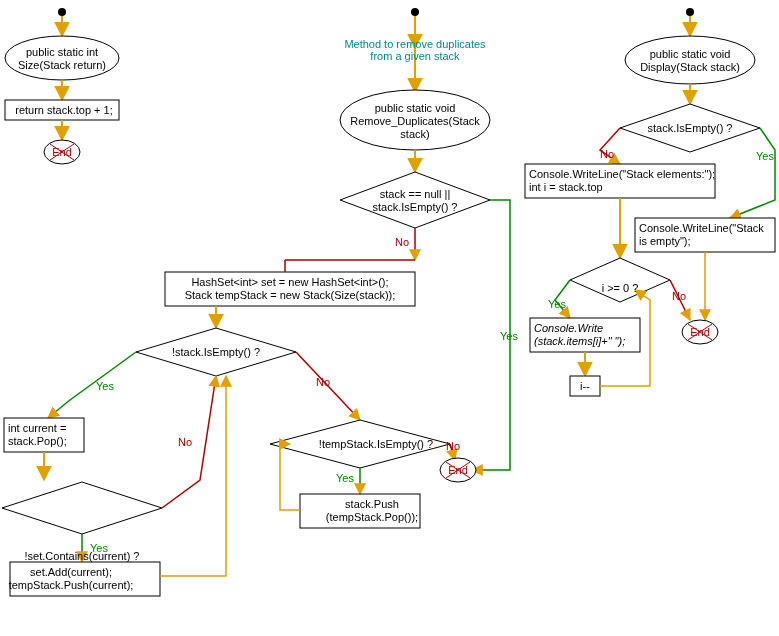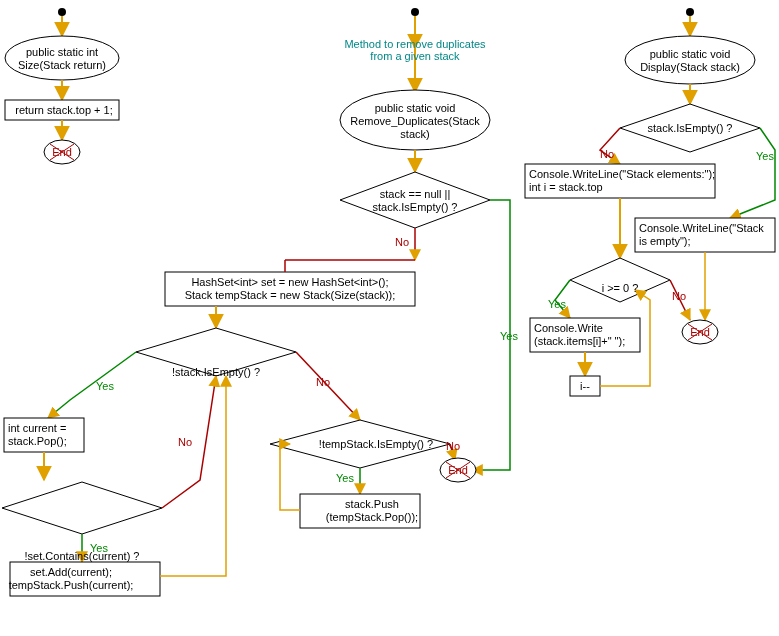--- a/index.html
+++ b/index.html
@@ -161,21 +161,21 @@
 
 <div class="annotation" style="left:320px; top:38px; width:190px; white-space:pre; text-align:center;">Method to remove duplicates
 from a given stack</div>
 <div class="node-text" style="left:350px; top:102px; width:130px; white-space:pre;">public static void
 Remove_Duplicates(Stack
 stack)</div>
 <div class="node-text" style="left:358px; top:188px; width:114px; white-space:pre;">stack == null ||
 stack.IsEmpty() ?</div>
 <div class="node-text" style="left:170px; top:276px; width:240px; text-align:center; white-space:pre;">HashSet&lt;int&gt; set = new HashSet&lt;int&gt;();
 Stack tempStack = new Stack(Size(stack));</div>
-<div class="node-text" style="left:160px; top:346px; width:112px;margin-top:20px;">!stack.IsEmpty() ?</div>
+<div class="node-text" style="left:160px; top:346px; width:112px;">!stack.IsEmpty() ?</div>
 <div class="node-text" style="left:8px; top:422px; width:72px; text-align:left; white-space:pre;">int current =
 stack.Pop();</div>
 <div class="node-text" style="left:18px; top:502px; width:128px;margin-top:48px;">!set.Contains(current) ?</div>
 <div class="node-text" style="left:0; top:566px; width:142px; text-align:center; white-space:pre;">set.Add(current);
 tempStack.Push(current);</div>
 <div class="node-text" style="left:308px; top:438px; width:136px;">!tempStack.IsEmpty() ?</div>
 <div class="node-text" style="left:316px; top:498px; width:112px; text-align:center; white-space:pre;">stack.Push
 (tempStack.Pop());</div>
 <div class="node-text" style="left:446px; top:464px; width:24px; color:#aa0000;">End</div>
 
@@ -189,21 +189,21 @@
 <div class="edge-label no" style="left:446px; top:440px;">No</div>
 
 <div class="node-text" style="left:635px; top:48px; width:110px; white-space:pre;">public static void
 Display(Stack stack)</div>
 <div class="node-text" style="left:640px; top:122px; width:100px;">stack.IsEmpty() ?</div>
 <div class="node-text" style="left:529px; top:168px; width:182px; text-align:left; white-space:pre;">Console.WriteLine("Stack elements:");
 int i = stack.top</div>
 <div class="node-text" style="left:639px; top:222px; width:132px; text-align:left; white-space:pre;">Console.WriteLine("Stack
 is empty");</div>
 <div class="node-text" style="left:592px; top:274px; width:56px;margin-top:8px;">i &gt;= 0 ?</div>
-<div class="node-text" style="left:534px; top:322px; width:102px; text-align:left; white-space:pre;">Console.Write
+<div class="node-text" style="left:534px; top:322px; width:102px; text-align:left; white-space:pre;font-style:italic;">Console.Write
 (stack.items[i]+" ");</div>
 <div class="node-text" style="left:574px; top:380px; width:22px;">i--</div>
 <div class="node-text" style="left:688px; top:326px; width:24px; color:#aa0000;">End</div>
 
 <div class="edge-label yes" style="left:756px; top:150px;">Yes</div>
 <div class="edge-label no" style="left:600px; top:148px;">No</div>
 <div class="edge-label yes" style="left:548px; top:298px;">Yes</div>
 <div class="edge-label no" style="left:672px; top:290px;">No</div>
 
 </body></html>

